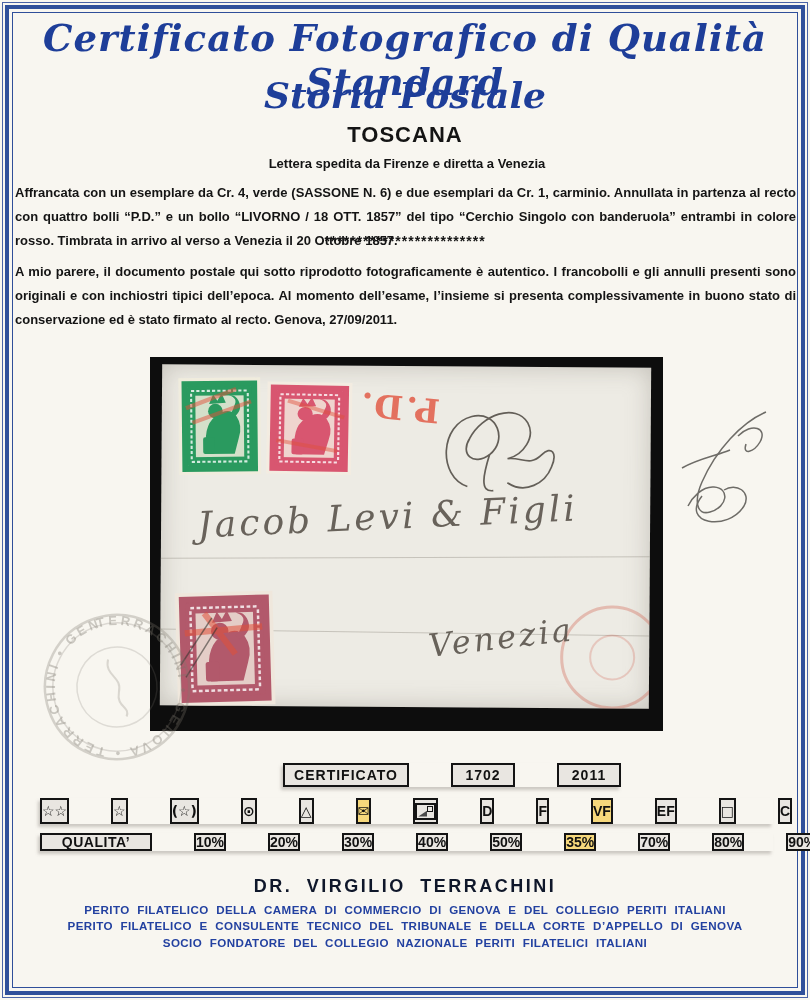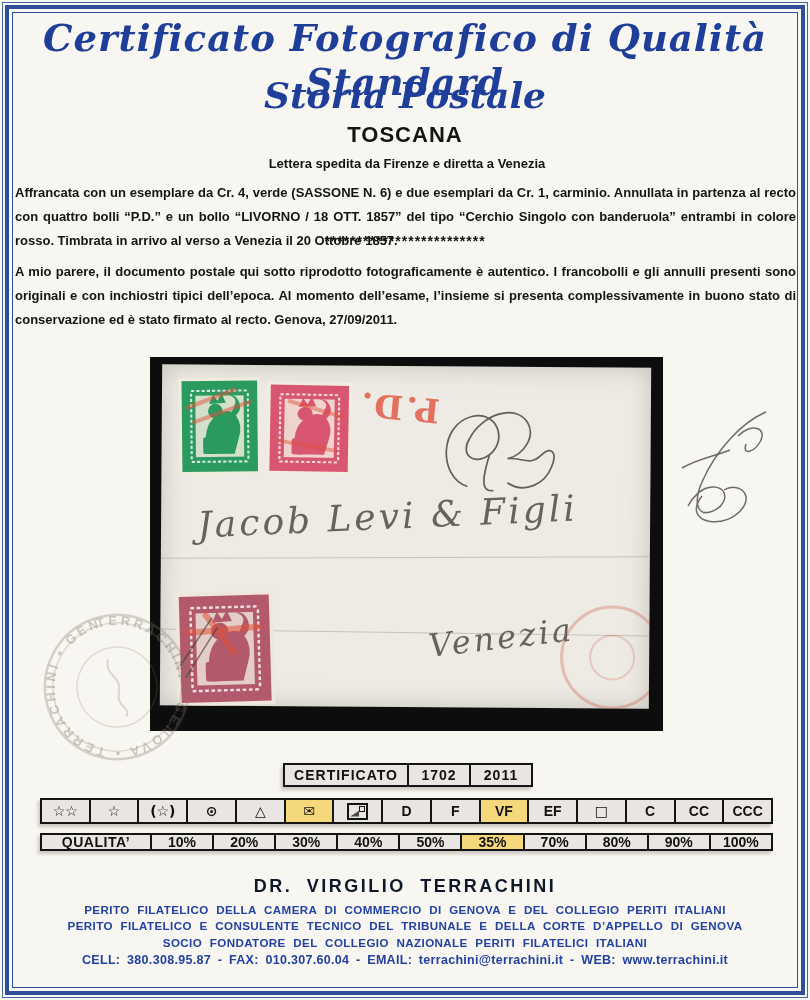--- a/index.html
+++ b/index.html
@@ -51,21 +51,21 @@
   .arrival{position:absolute;left:400px;top:238px;width:98px;height:98px;border-radius:50%;
         border:3px solid rgba(205,75,55,.3);}
   .arrival::after{content:"";position:absolute;inset:26px;border-radius:50%;
         border:2px solid rgba(205,75,55,.22);}
 
   
   .seal{position:absolute;left:28px;top:598px;width:178px;height:178px;opacity:.85;}
   .pencil-sign{position:absolute;left:672px;top:402px;width:110px;height:132px;}
 
   
-  .tbl{position:absolute;display:flex;box-shadow:-2px 3px 3px rgba(120,116,108,.35);}
+  .tbl{position:absolute;display:flex;box-shadow:-2px 3px 3px rgba(120,116,108,.35);gap:44px;}
   .cell{border:2px solid #141414;margin-left:-2px;background:#e9e6e1;display:flex;
         align-items:center;justify-content:center;font-weight:bold;color:#111;}
   .cell:first-child{margin-left:0;}
   .hl{background:#f6d87c;}
   .cert-tbl{top:763px;left:283px;height:24px;}
   .cert-tbl .cell{font-size:14px;letter-spacing:1px;}
   .c-label{width:122px;}
   .c-num{width:60px;}
   .grade-tbl{top:798px;left:40px;width:733px;height:26px;}
   .grade-tbl .cell{flex:1;font-size:14px;}
@@ -270,15 +270,14 @@
     <div class="cell">80%</div>
     <div class="cell">90%</div>
     <div class="cell">100%</div>
   </div>
 
   <div class="footer">
     <div class="f-name">DR. VIRGILIO TERRACHINI</div>
     <div class="f-line">PERITO FILATELICO DELLA CAMERA DI COMMERCIO DI GENOVA E DEL COLLEGIO PERITI ITALIANI</div>
     <div class="f-line">PERITO FILATELICO E CONSULENTE TECNICO DEL TRIBUNALE E DELLA CORTE D’APPELLO DI GENOVA</div>
     <div class="f-line">SOCIO FONDATORE DEL COLLEGIO NAZIONALE PERITI FILATELICI ITALIANI</div>
-    <div class="f-contact">CELL: 380.308.95.87 - FAX: 010.307.60.04 - EMAIL: terrachini@terrachini.it - WEB: www.terrachini.it</div>
   </div>
 </div>
 
 </body></html>

